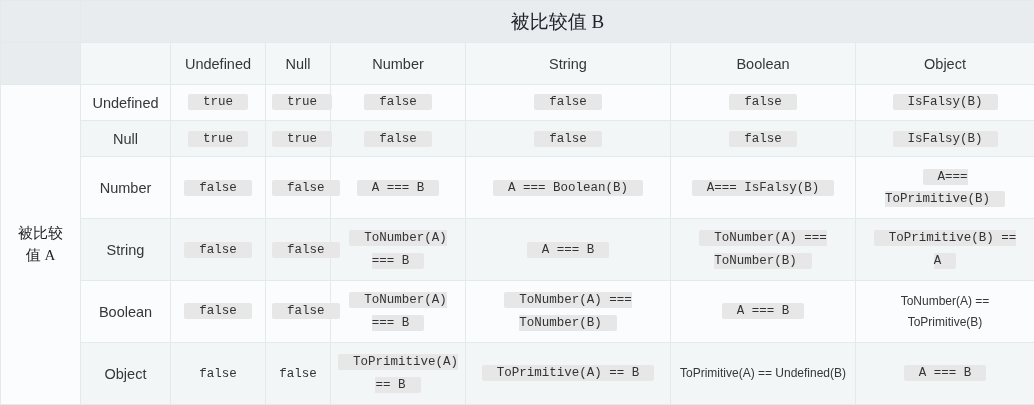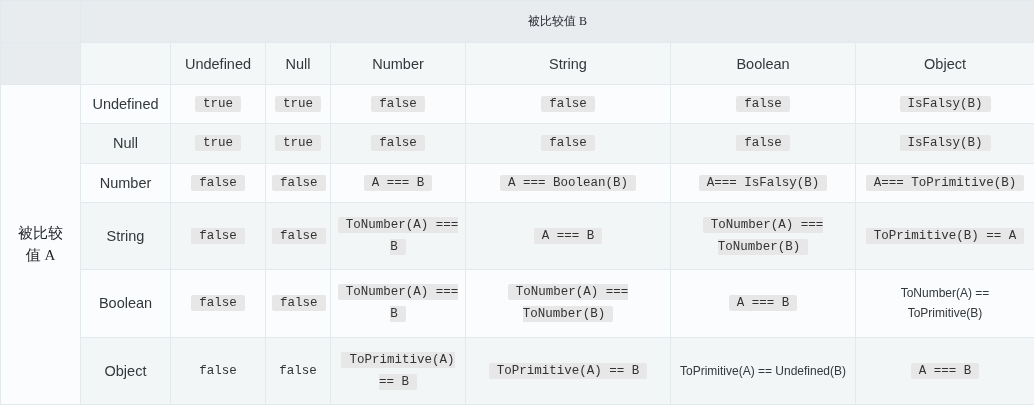--- a/index.html
+++ b/index.html
@@ -40,21 +40,21 @@
     vertical-align: middle;
     font-weight: normal;
   }
 
   
   .hdr-top {
     background: #e8ecef;
     border-color: #dde4e8;
     font-family: "Liberation Serif", serif;
     font-weight: bold;
-    font-size: 12px;
+    font-size: 19px;
     color: #1f2328;
     height: 33px;
   }
   .corner-blank {
     background: #e8ecef;
     border-color: #dde4e8;
   }
 
   
   .hdr-col {
@@ -96,21 +96,21 @@
     font-size: 13px;
     line-height: 1.55;
   }
 
   
   .code {
     font-family: "Liberation Mono", "DejaVu Sans Mono", monospace;
     background: #e7e7e7;
     color: #333333;
     font-size: 12.5px;
-    padding: 1px 8px;
+    padding: 1px 15px;
     border-radius: 2px;
     white-space: normal;
     line-height: 1.7;
   }
   
   .mono-plain {
     font-family: "Liberation Mono", "DejaVu Sans Mono", monospace;
     color: #333333;
     font-size: 12.5px;
   }

